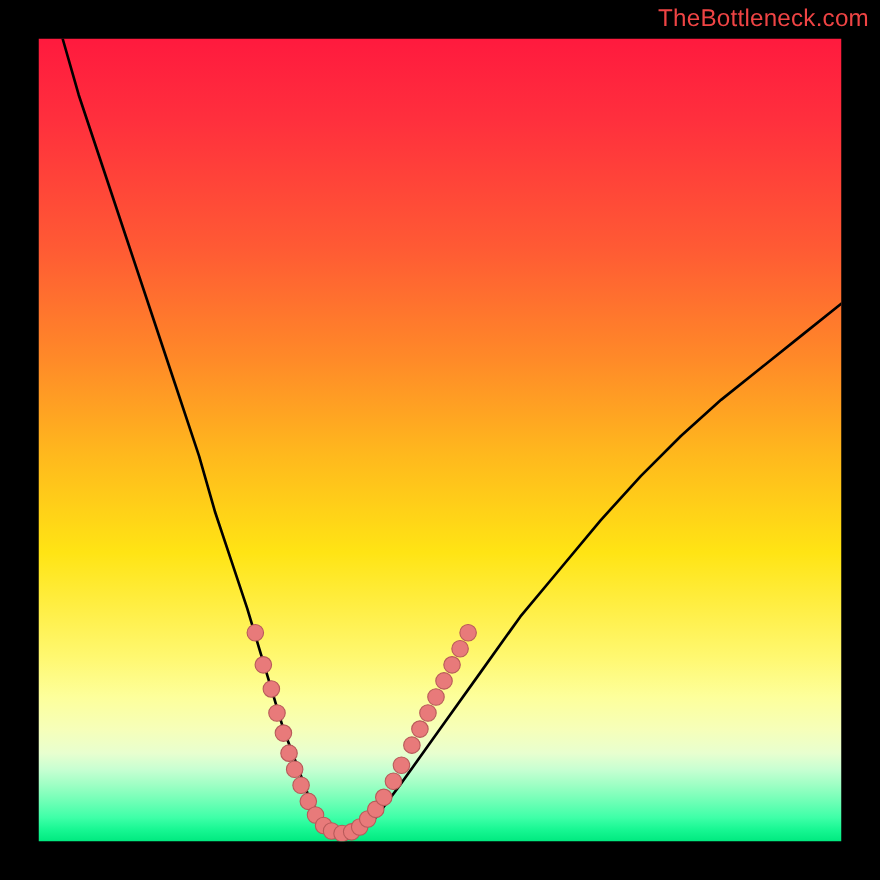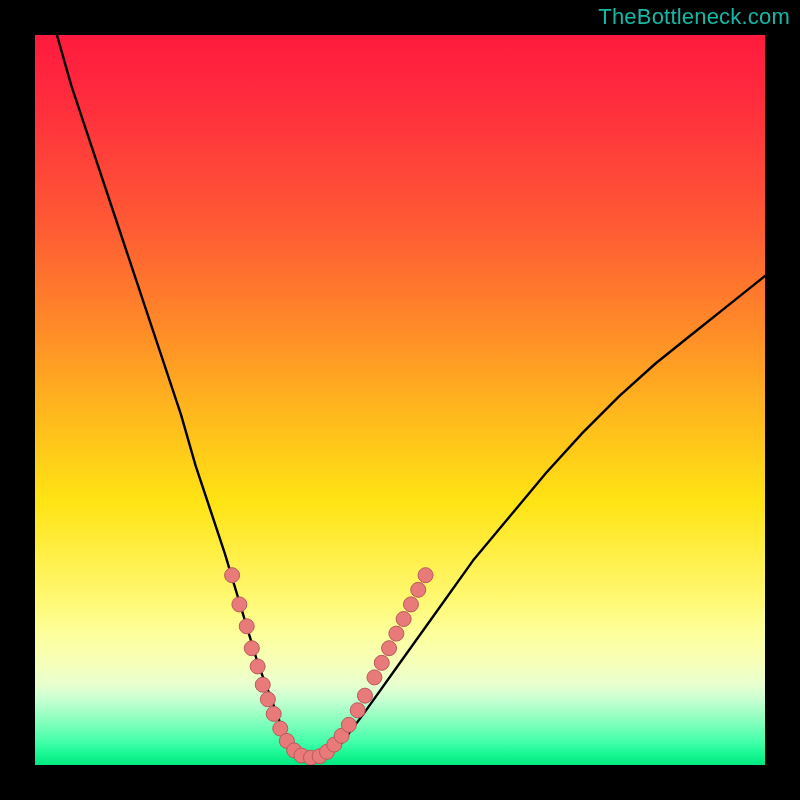--- a/index.html
+++ b/index.html
@@ -16,21 +16,21 @@
     left: 0;
     top: 0;
     width: 800px;
     height: 800px;
     background: #000;
   }
   .watermark {
     position: absolute;
     top: 4px;
     right: 10px;
-    color: #14b8a6;
+    color: #ef4444;
     font-size: 22px;
     font-weight: 500;
     letter-spacing: 0.2px;
     z-index: 10;
   }
   .plot {
     position: absolute;
     left: 35px;
     top: 35px;
     width: 730px;

